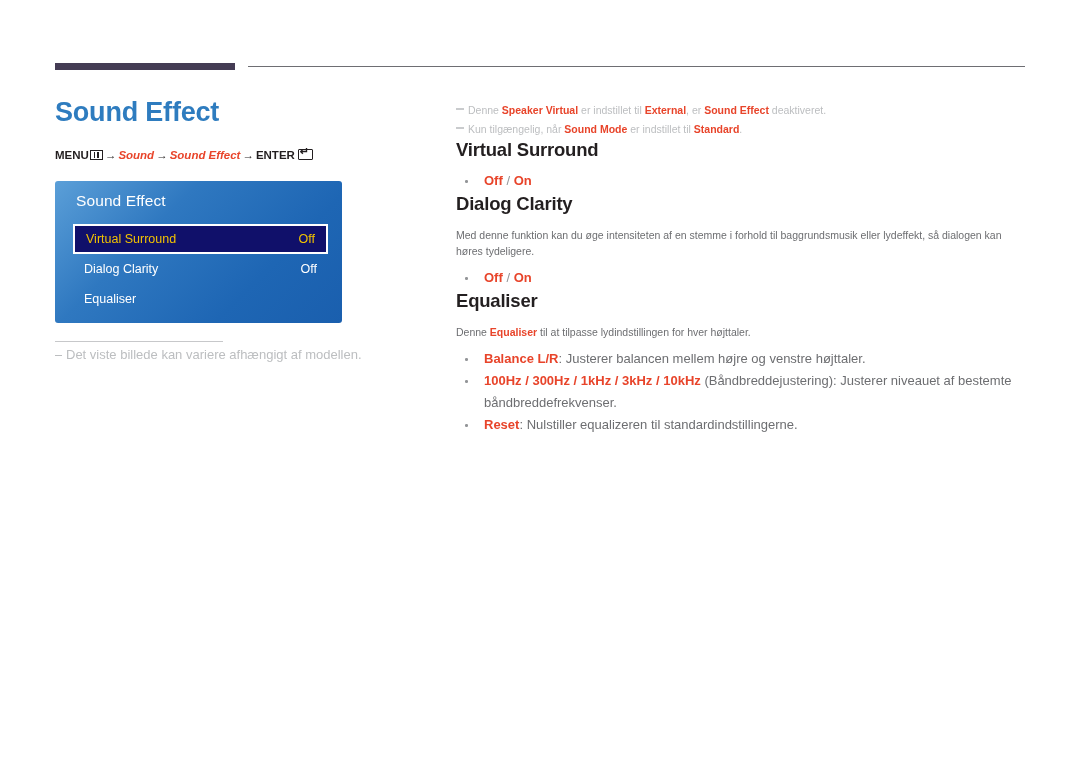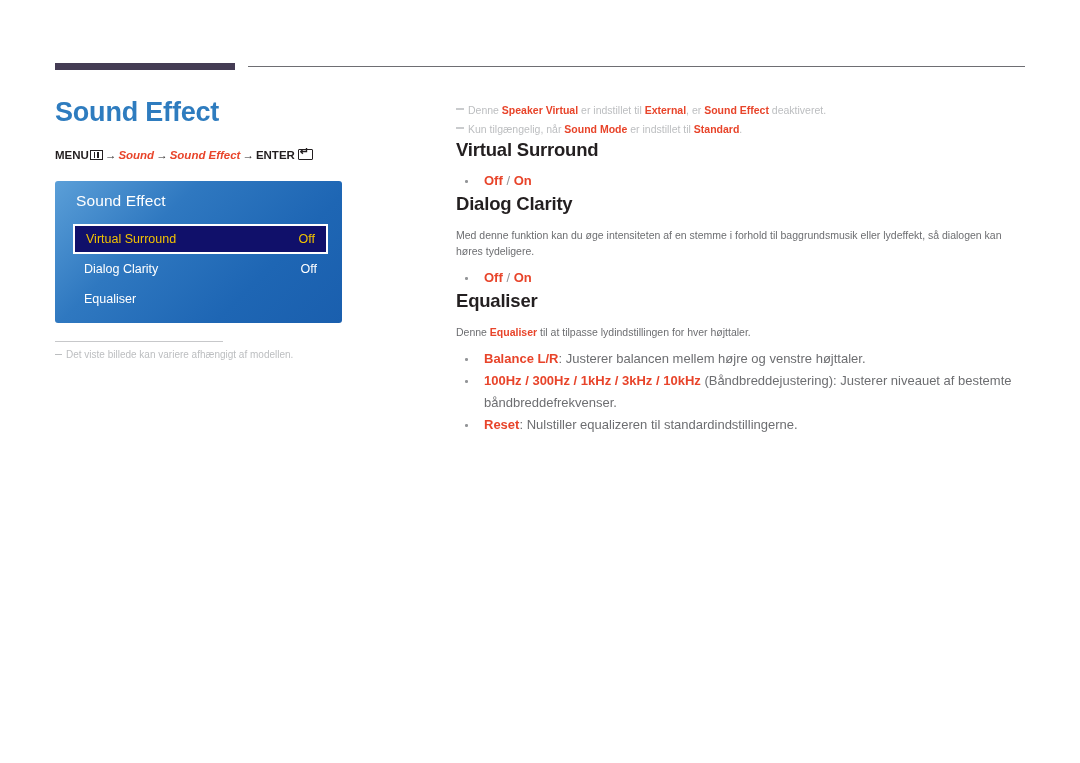--- a/index.html
+++ b/index.html
@@ -177,21 +177,21 @@
     top: 341px;
     width: 168px;
     height: 1px;
     background: #c7c8ca;
   }
   .foot-note {
     position: absolute;
     left: 55px;
     top: 349px;
     width: 330px;
-    font-size: 10px;
+    font-size: 13px;
     color: #bcbec0;
     line-height: 12px;
   }
   .foot-note .dash {
     display: inline-block;
     width: 7px;
     height: 1px;
     background: #bcbec0;
     vertical-align: 3px;
     margin-right: 4px;

